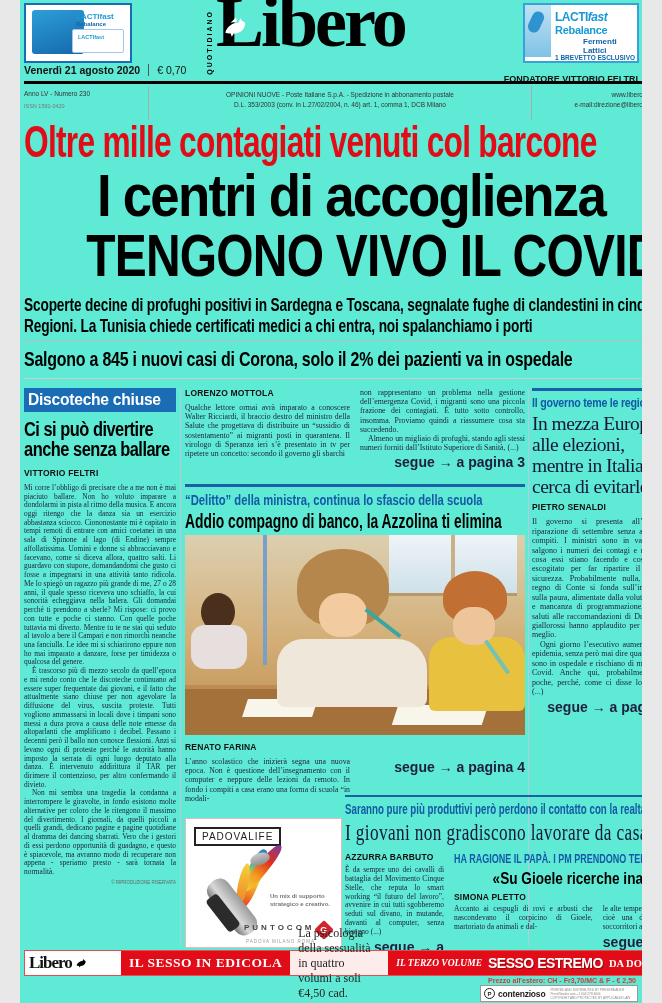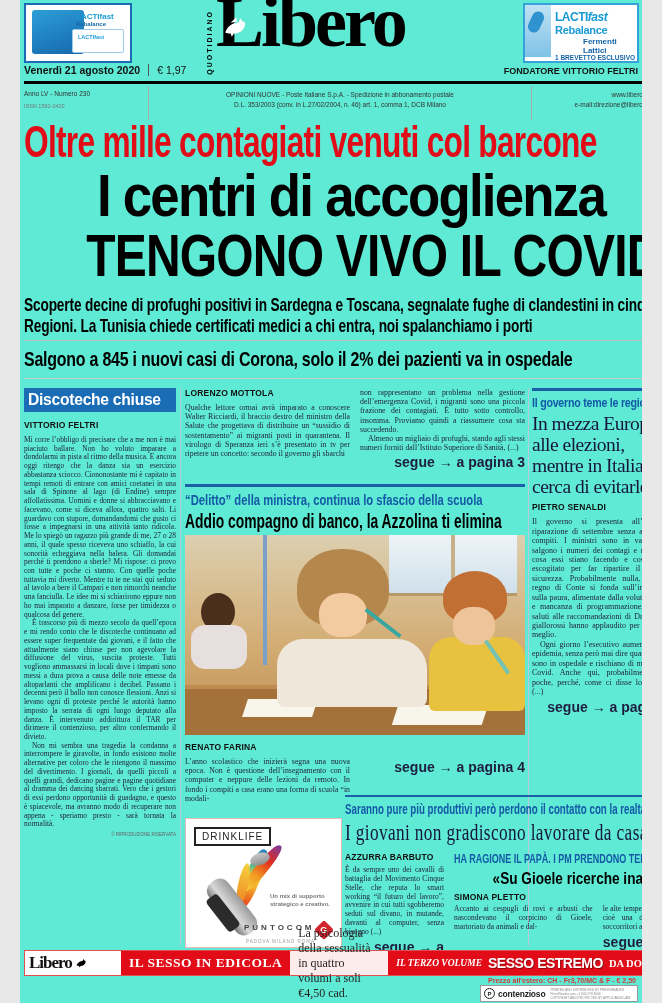--- a/index.html
+++ b/index.html
@@ -32,21 +32,21 @@
   .tr-brand{font-size:12px;font-weight:bold;color:#199ad6;letter-spacing:-0.5px;}
   .tr-brand i{font-style:italic;}
   .tr-name{font-size:11px;font-weight:bold;color:#199ad6;letter-spacing:-0.3px;}
   .tr-l1{font-size:8px;font-weight:bold;color:#1464a8;margin-top:2px;padding-left:28px;}
   .tr-l2{font-size:6.5px;font-weight:bold;color:#1464a8;}
   .tr-l3{font-size:7.5px;font-weight:normal;color:#1464a8;margin-top:1px;}
 
   .dateline{left:4px;top:64px;font-size:10.5px;color:#111;}
   .dateline b{font-weight:bold;}
   .price{border-left:1px solid #555;padding-left:8px;margin-left:8px;}
-  .founder{right:4px;top:66px;font-size:9px;color:#111;font-weight:bold;}
+  .founder{right:4px;top:74px;font-size:9px;color:#111;font-weight:bold;}
 
   .rule-black{left:4px;top:81px;width:654px;height:2.5px;background:#000;}
   .infobar{left:4px;top:86px;width:654px;height:34px;display:flex;font-size:6.5px;color:#333;}
   .info-l{width:124px;padding-top:4px;}
   .info-c{flex:1;border-left:1px solid #aaa;border-right:1px solid #aaa;text-align:center;padding-top:4px;line-height:1.5;}
   .info-r{width:146px;text-align:right;padding-top:4px;line-height:1.5;}
   .issn{margin-top:6px;color:#777;font-size:5.5px;}
 
   
   .lead-kicker{left:4px;top:120px;width:654px;font-size:44px;font-weight:bold;color:#e10c17;letter-spacing:-1px;line-height:1;}
@@ -200,21 +200,21 @@
     <div class="txt">
       <span class="tr-brand"><span>LACTI</span><i>fast</i></span>
       <div class="tr-name">Rebalance</div>
       <div class="tr-l1">Fermenti Lattici</div>
       <div class="tr-l2">1 BREVETTO ESCLUSIVO</div>
       <div class="tr-l3">50 STUDI CLINICI</div>
     </div>
   </div>
 
   <div class="abs dateline">
-    <b>Venerdì 21 agosto 2020</b><span class="price">€ 1,97</span>
+    <b>Venerdì 21 agosto 2020</b><span class="price">€ 0,70</span>
   </div>
   <div class="abs founder">FONDATORE VITTORIO FELTRI</div>
 
   <div class="abs rule-black"></div>
 
   <div class="abs infobar">
     <div class="info-l">
       <div>Anno LV - Numero 230</div>
       <div class="issn">ISSN 1591-0420</div>
     </div>
@@ -245,20 +245,23 @@
     <span class="cond nowrap" style="transform:scaleX(0.76);width:131%;">Salgono a 845 i nuovi casi di Corona, solo il 2% dei pazienti va in ospedale</span>
   </div>
   <div class="abs rule-thin2"></div>
 
   <div class="abs vline" style="left:160px;top:388px;height:558px;"></div>
   <div class="abs vline" style="left:508px;top:388px;height:558px;"></div>
 
   <div class="abs col-left">
     <div class="banner-blue">
       <span class="cond nowrap" style="transform:scaleX(0.95);">Discoteche chiuse</span>
+    </div>
+    <div class="feltri-h">
+      <span class="cond" style="transform:scaleX(0.82);width:122%;">Ci si può divertire anche senza ballare</span>
     </div>
     <div class="byline">VITTORIO FELTRI</div>
     <div class="body-serif">
       <p>Mi corre l’obbligo di precisare che a me non è mai piaciuto ballare. Non ho voluto imparare a dondolarmi in pista al ritmo della musica. E ancora oggi ritengo che la danza sia un esercizio abbastanza sciocco. Ciononostante mi è capitato in tempi remoti di entrare con amici coetanei in una sala di Spinone al lago (di Endine) sempre affollatissima. Uomini e donne si abbracciavano e facevano, come si diceva allora, quattro salti. Li guardavo con stupore, domandandomi che gusto ci fosse a impegnarsi in una attività tanto ridicola. Me lo spiegò un ragazzo più grande di me, 27 o 28 anni, il quale spesso riceveva uno schiaffo, la cui sonorità echeggiava nella balera. Gli domandai perché ti prendono a sberle? Mi rispose: ci provo con tutte e poche ci stanno. Con quelle poche tuttavia mi diverto. Mentre tu te ne stai qui seduto al tavolo a bere il Campari e non rimorchi neanche una fanciulla. Le idee mi si schiarirono eppure non ho mai imparato a danzare, forse per timidezza o qualcosa del genere.</p>
       <p>È trascorso più di mezzo secolo da quell’epoca e mi rendo conto che le discoteche continuano ad essere super frequentate dai giovani, e il fatto che attualmente siano chiuse per non agevolare la diffusione del virus, suscita proteste. Tutti vogliono ammassarsi in locali dove i timpani sono messi a dura prova a causa delle note emesse da altoparlanti che amplificano i decibel. Passano i decenni però il ballo non conosce flessioni. Anzi si levano ogni dì proteste perché le autorità hanno imposto la serrata di ogni luogo deputato alla danza. È intervenuto addirittura il TAR per dirimere il contenzioso, per altro confermando il divieto.</p>
       <p>Non mi sembra una tragedia la condanna a interrompere le giravolte, in fondo esistono molte alternative per coloro che le ritengono il massimo del divertimento. I giornali, da quelli piccoli a quelli grandi, dedicano pagine e pagine quotidiane al dramma dei dancing sbarrati. Vero che i gestori di essi perdono opportunità di guadagno, e questo è spiacevole, ma avranno modo di recuperare non appena - speriamo presto - sarà tornata la normalità.</p>
     </div>
     <div class="copyright">© RIPRODUZIONE RISERVATA</div>
   </div>
 
@@ -323,21 +326,21 @@
     <div class="sen-h">In mezza Europa sì alle elezioni, mentre in Italia si cerca di evitarle</div>
     <div class="byline">PIETRO SENALDI</div>
     <div class="body-serif">
       <p>Il governo si presenta all’esame di riparazione di settembre senza aver fatto i compiti. I ministri sono in vacanza, più salgono i numeri dei contagi e meno si sa cosa essi stiano facendo e cosa abbiano escogitato per far ripartire il Paese in sicurezza. Probabilmente nulla, perché il regno di Conte si fonda sull’incertezza e sulla paura, alimentate dalla voluta vaghezza e mancanza di programmazione, con tanti saluti alle raccomandazioni di Draghi, che i giallorossi hanno applaudito per archiviarlo meglio.</p>
       <p>Ogni giorno l’esecutivo aumenta l’allerta epidemia, senza però mai dire quante persone sono in ospedale e rischiano di morire per il Covid. Anche qui, probabilmente molto poche, perché, come ci disse lo scienziato (...)</p>
     </div>
     <div class="segue">segue → a pagina 5</div>
   </div>
 
   <div class="abs drinklife">
-    <div class="dl-logo"><span>DRINK</span><b>LIFE</b></div>
+    <div class="dl-logo"><span>PADOVA</span><b>LIFE</b></div>
     <div class="dl-f1"></div>
     <div class="dl-f2"></div>
     <div class="dl-f3"></div>
     <div class="dl-cap"></div>
     <div class="dl-bottle"></div>
     <div class="dl-band"></div>
     <div class="dl-tag">
       <div>Un mix di supporto</div>
       <div>strategico e creativo.</div>
     </div>

